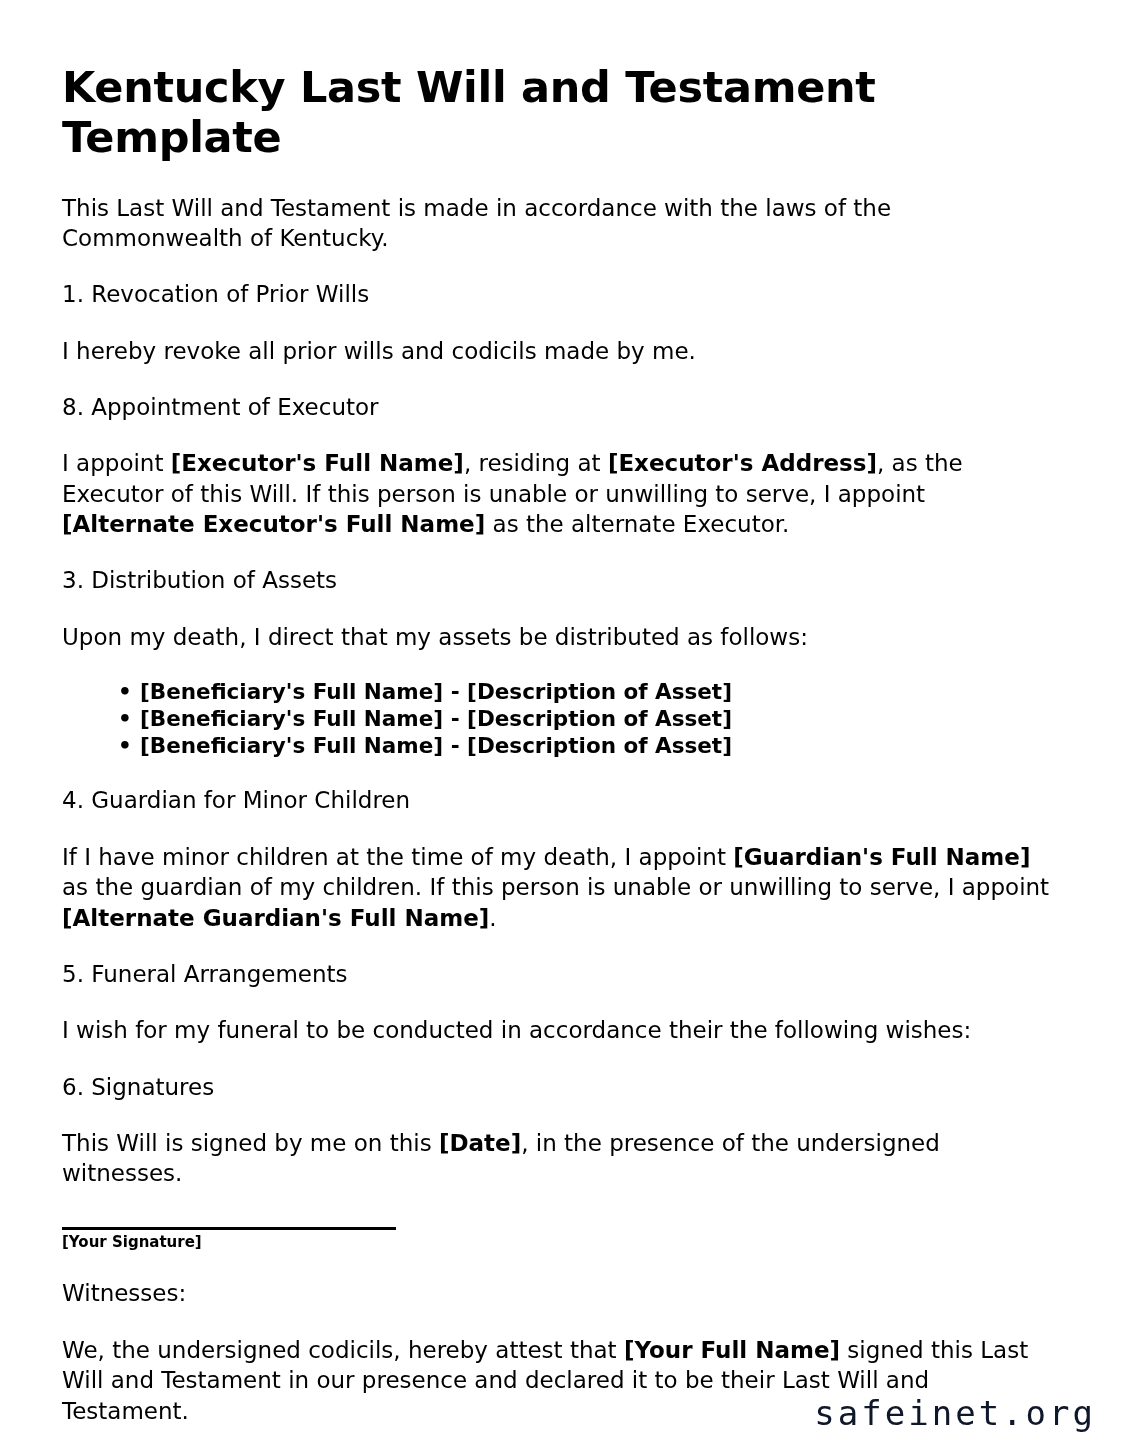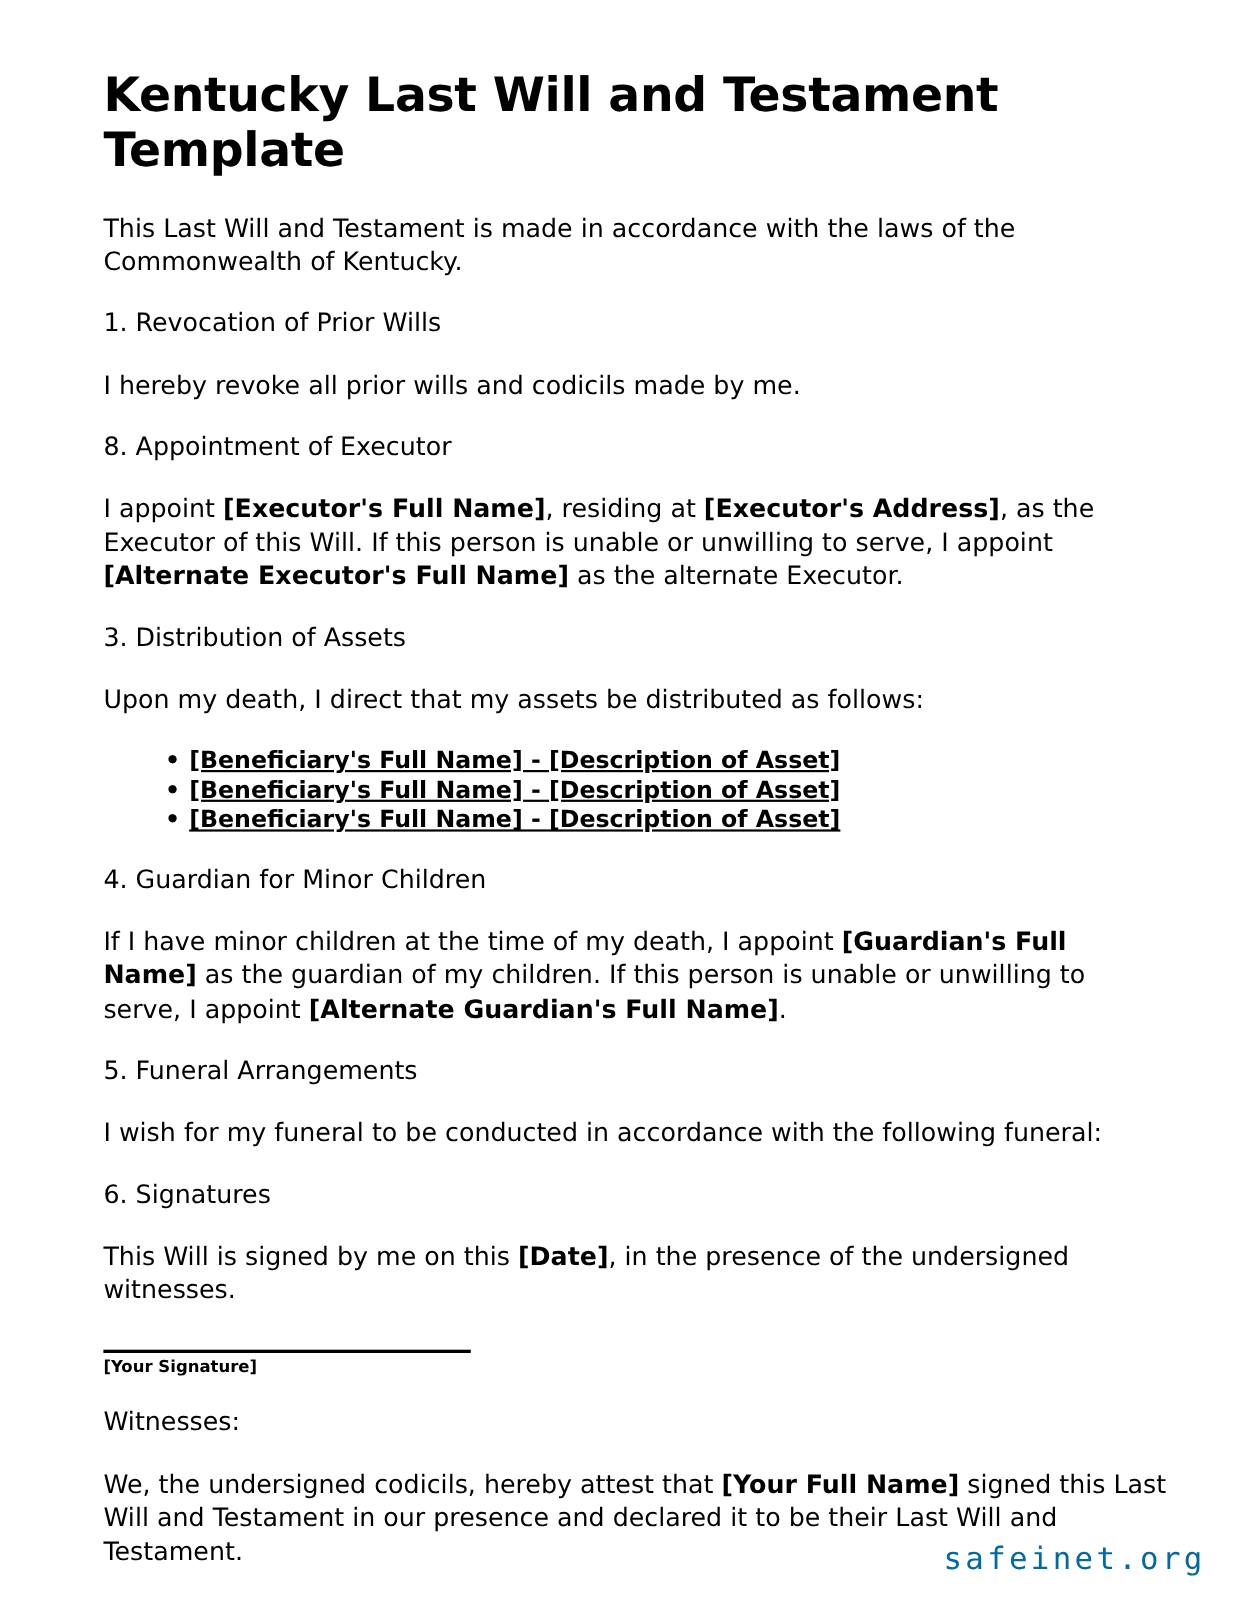--- a/index.html
+++ b/index.html
@@ -13,21 +13,21 @@
     position: relative;
     overflow: hidden;
     font-family: "DejaVu Sans", sans-serif;
     color: #000000;
   }
   .page {
     position: relative;
     width: 1124px;
     height: 1455px;
     box-sizing: border-box;
-    padding: 62px 62px 0 94px;
+    padding: 62px 62px 0 62px;
   }
   .doc-title {
     font-size: 43px;
     font-weight: bold;
     line-height: 1.17;
     letter-spacing: -0.3px;
     margin: 0 0 30px 0;
     max-width: 900px;
   }
   p.para {
@@ -41,21 +41,20 @@
     margin-bottom: 26px;
   }
   .b {
     font-weight: bold;
   }
   ul.bullets {
     margin: 0 0 26px 0;
     padding: 0 0 0 56px;
     list-style: none;
     max-width: 1000px;
-    text-decoration: underline;
   }
   ul.bullets li {
     font-size: 21.5px;
     line-height: 1.26;
     font-weight: bold;
     position: relative;
     padding-left: 22px;
     margin: 0;
   }
   ul.bullets li::before {
@@ -78,23 +77,23 @@
     font-size: 15px;
     font-weight: bold;
     line-height: 1.32;
     margin: 0 0 26px 0;
   }
   .watermark {
     position: absolute;
     right: 28px;
     bottom: 22px;
     font-family: "DejaVu Sans Mono", monospace;
-    font-size: 28px;
+    font-size: 34px;
     letter-spacing: 3px;
-    color: #0369a1;
+    color: #0f172a;
     white-space: nowrap;
     user-select: none;
   }
 </style>
 </head>
 <body>
 
 <div class="page">
 
   <h1 class="doc-title">Kentucky Last Will and Testament Template</h1>
@@ -121,21 +120,21 @@
     <li>[Beneficiary's Full Name] - [Description of Asset]</li>
     <li>[Beneficiary's Full Name] - [Description of Asset]</li>
   </ul>
 
   <p class="para heading-line">4. Guardian for Minor Children</p>
 
   <p class="para"><span>If I have minor children at the time of my death, I appoint </span><span class="b">[Guardian's Full Name]</span><span> as the guardian of my children. If this person is unable or unwilling to serve, I appoint </span><span class="b">[Alternate Guardian's Full Name]</span><span>.</span></p>
 
   <p class="para heading-line">5. Funeral Arrangements</p>
 
-  <p class="para">I wish for my funeral to be conducted in accordance with the following funeral:</p>
+  <p class="para">I wish for my funeral to be conducted in accordance their the following wishes:</p>
 
 
   <p class="para heading-line">6. Signatures</p>
 
   <p class="para"><span>This Will is signed by me on this </span><span class="b">[Date]</span><span>, in the presence of the undersigned witnesses.</span></p>
 
   <div class="sig-block">
     <div class="sig-rule"></div>
     <div class="sig-label">[Your Signature]</div>
   </div>

